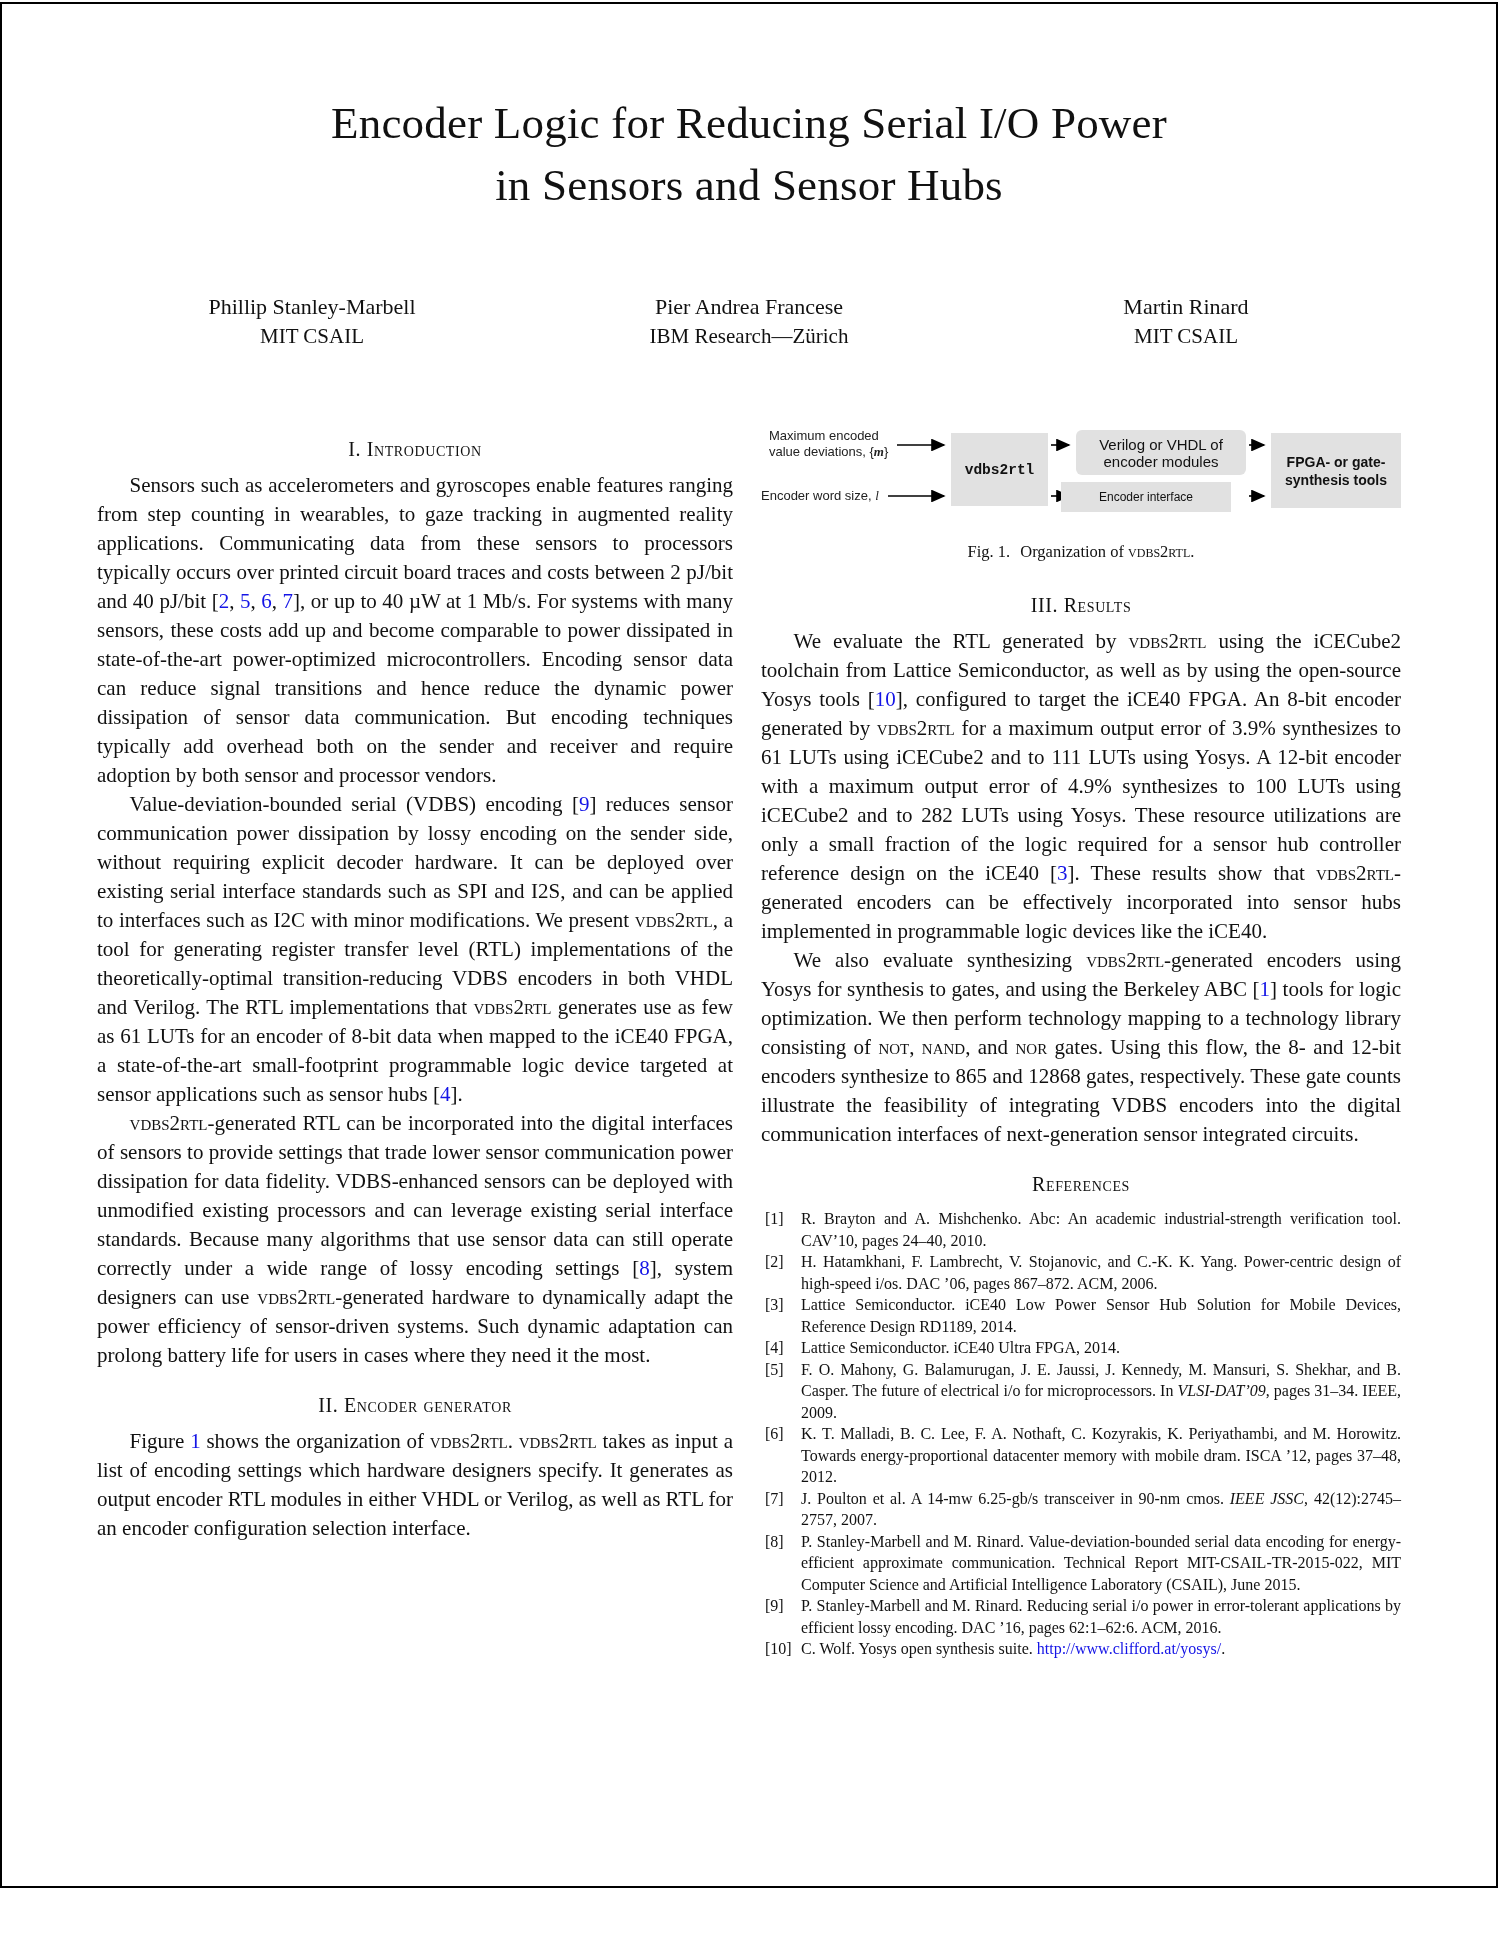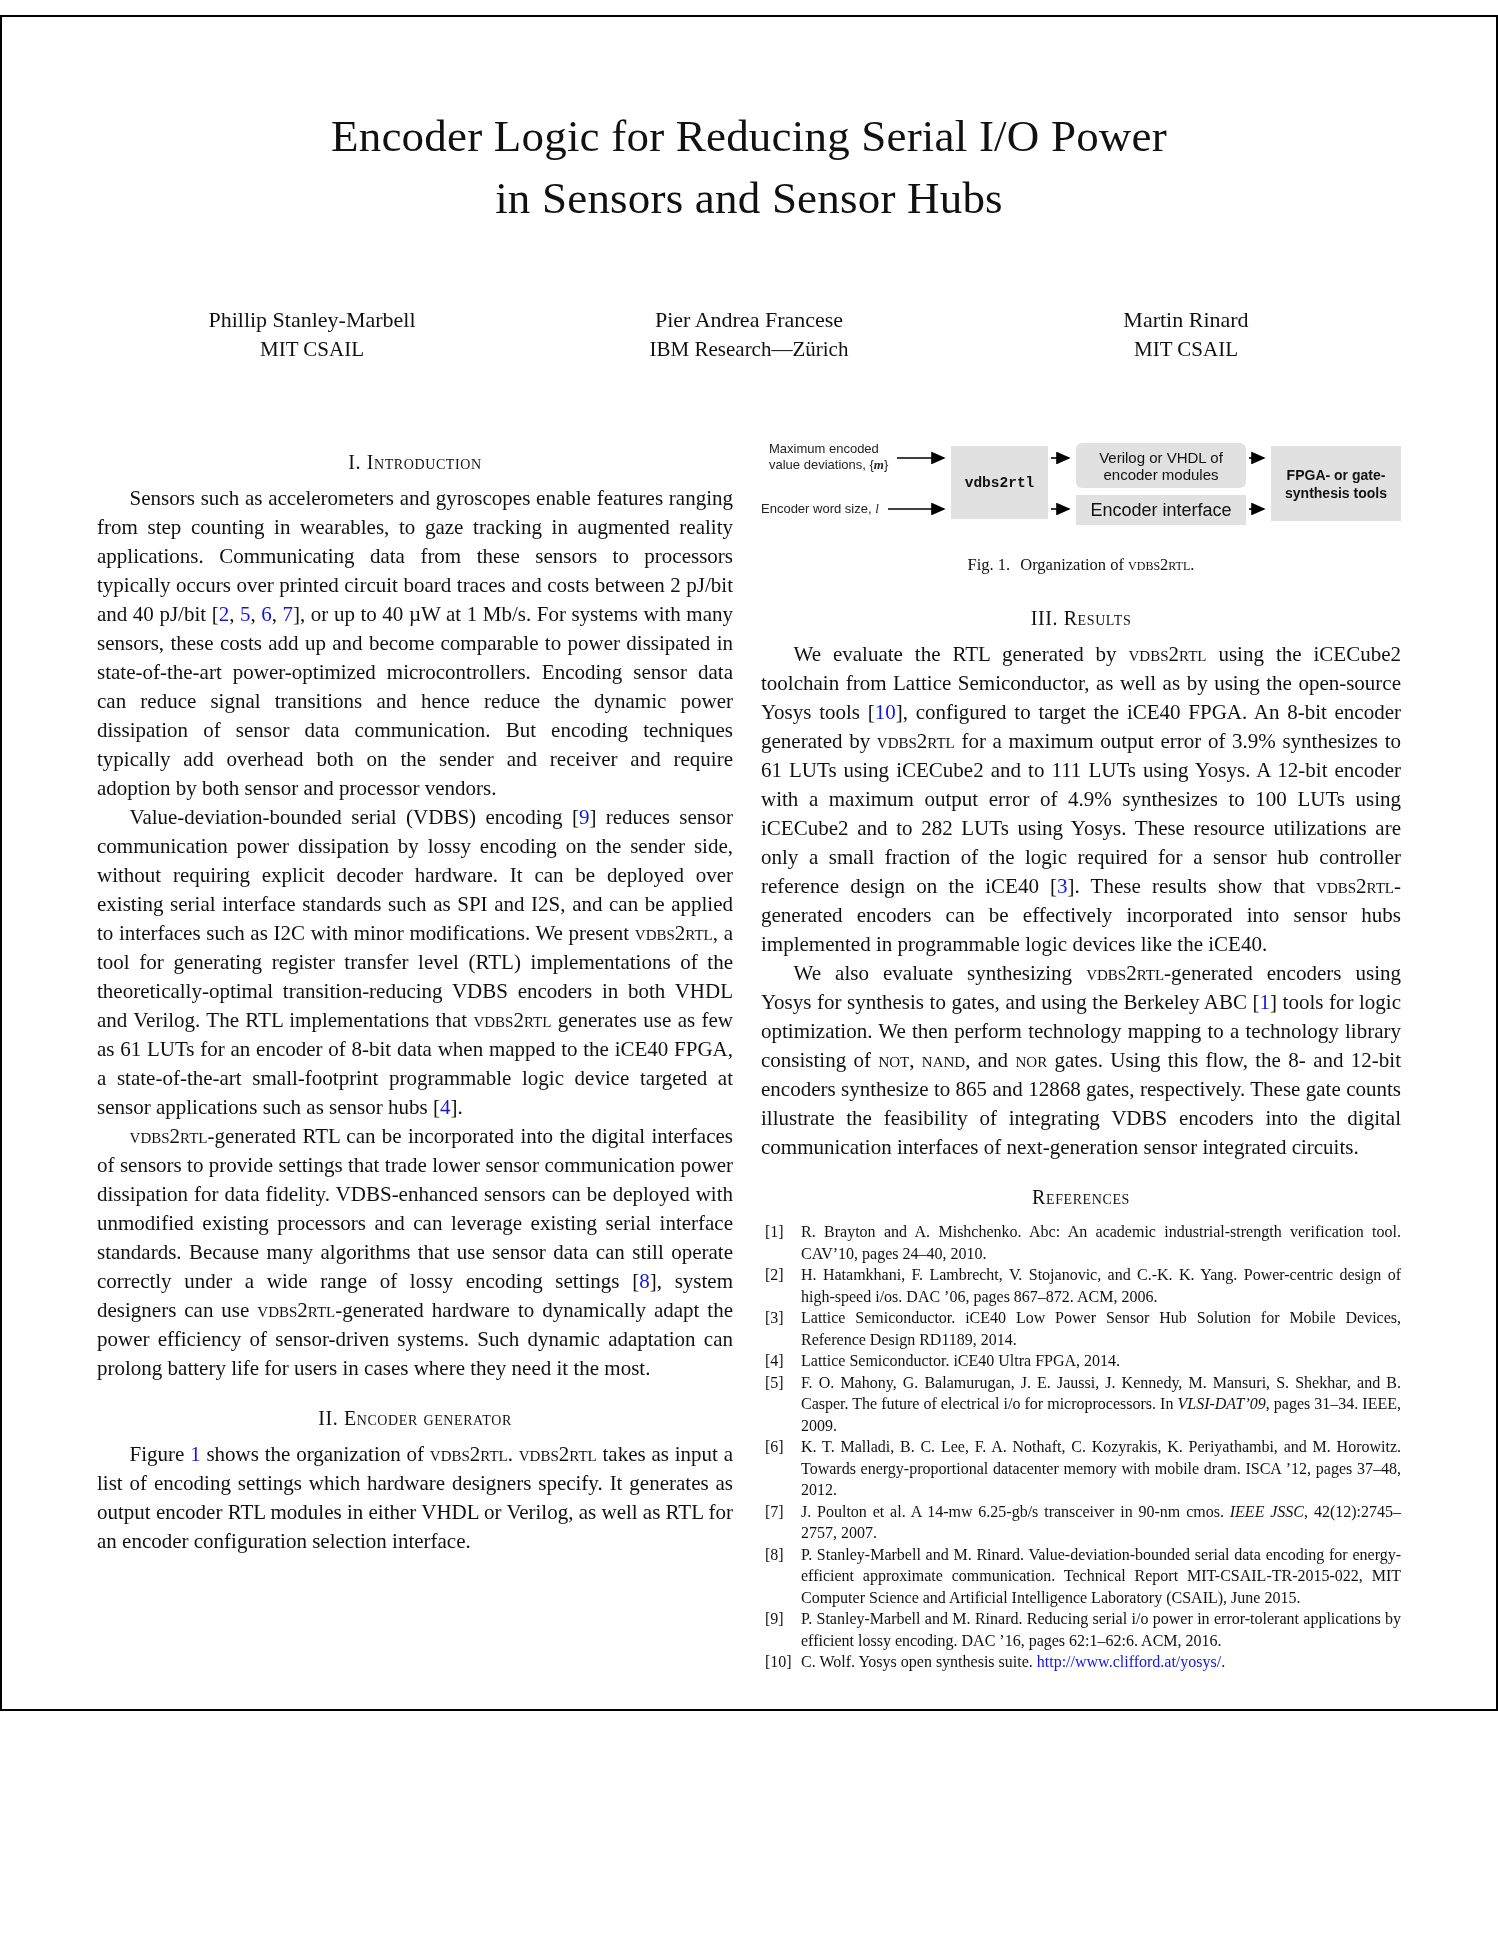--- a/index.html
+++ b/index.html
@@ -1,19 +1,19 @@
 <!DOCTYPE html>
 <html><head>
 <meta charset="utf-8">
 <style>
   * { margin:0; padding:0; box-sizing:border-box; }
   html,body { background:#ffffff; }
   body { font-family:"Liberation Serif", serif; color:#111; }
   .page {
-    width:1498px; height:1696px; margin:15px auto; background:#fff;
+    width:1498px; height:1886px; margin:2px auto; background:#fff;
     border:2px solid #000; position:relative; overflow:hidden;
     padding:88px 95px 0 95px;
   }
   
   .title { text-align:center; font-size:45px; line-height:62px; font-weight:normal; letter-spacing:0.2px; }
   .authors { display:flex; justify-content:center; margin-top:76px;gap:7px; }
   .author { width:33.3%; text-align:center; }
   .author .name { font-size:22px; line-height:30px; }
   .author .affil { font-size:21px; line-height:28px; }
   
@@ -37,21 +37,21 @@
   .figure-block { margin-top:2px; }
   .fig-diagram { position:relative; width:640px; height:100px; font-family:"Liberation Sans", sans-serif; }
   .fig-arrows { position:absolute; left:0; top:0; }
   .fig-label { position:absolute; font-size:13px; line-height:16px; color:#222; }
   .fig-label .seg-it, .fig-label .seg-bi { font-family:"Liberation Serif", serif; }
   .fig-label-1 { left:8px; top:10px; width:132px; }
   .fig-label-2 { left:0; top:70px; width:132px; }
   .fig-box { position:absolute; background:#e1e1e1; display:flex; align-items:center; justify-content:center; text-align:center; color:#111; }
   .fig-box-tool { left:190px; top:15px; width:97px; height:73px; font-family:"Liberation Mono", monospace; font-weight:bold; font-size:14.5px; }
   .fig-box-verilog { left:315px; top:12px; width:170px; height:45px; font-size:15px; line-height:17px; padding:0 14px;border-radius:6px; }
-  .fig-box-interface { left:315px; top:64px; width:170px; height:30px; font-size:18px; }
+  .fig-box-interface { left:300px; top:64px; width:170px; height:30px; font-size:12px; }
   .fig-box-fpga { left:510px; top:15px; width:130px; height:75px; font-weight:bold; font-size:14px; line-height:18px; padding:8px 6px; }
   .fig-caption { text-align:center; font-size:16.5px; margin-top:24px; }
   .fig-caption .cap-label { margin-right:10px; }
   
   .refs { margin-top:12px; }
   .ref { display:flex; font-size:16px; line-height:21.5px; }
   .ref-label { width:40px; flex:0 0 40px; text-align:left; padding-left:4px; }
   .ref-text { flex:1; text-align:justify; }
 </style>
 </head>

